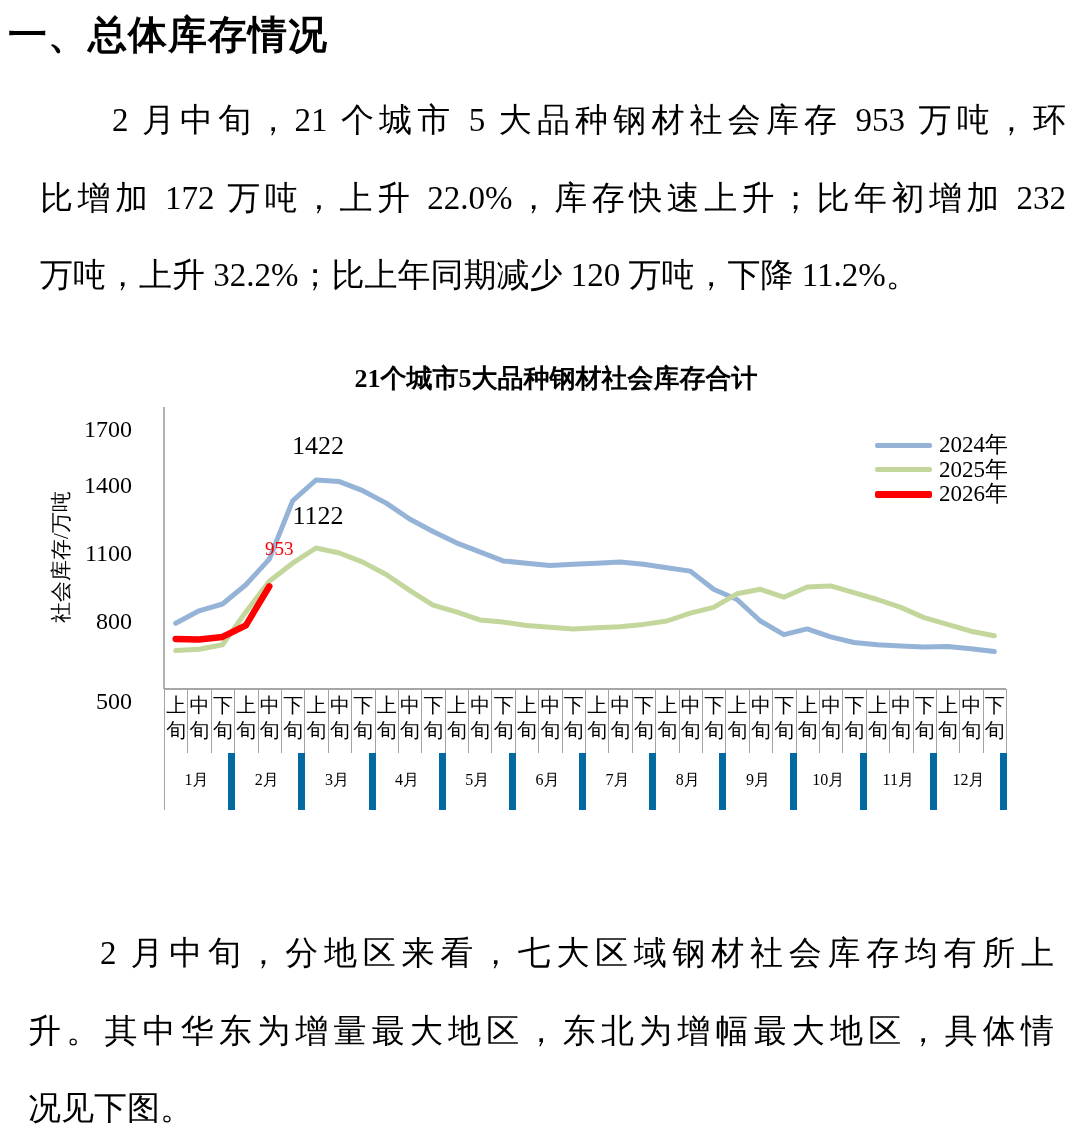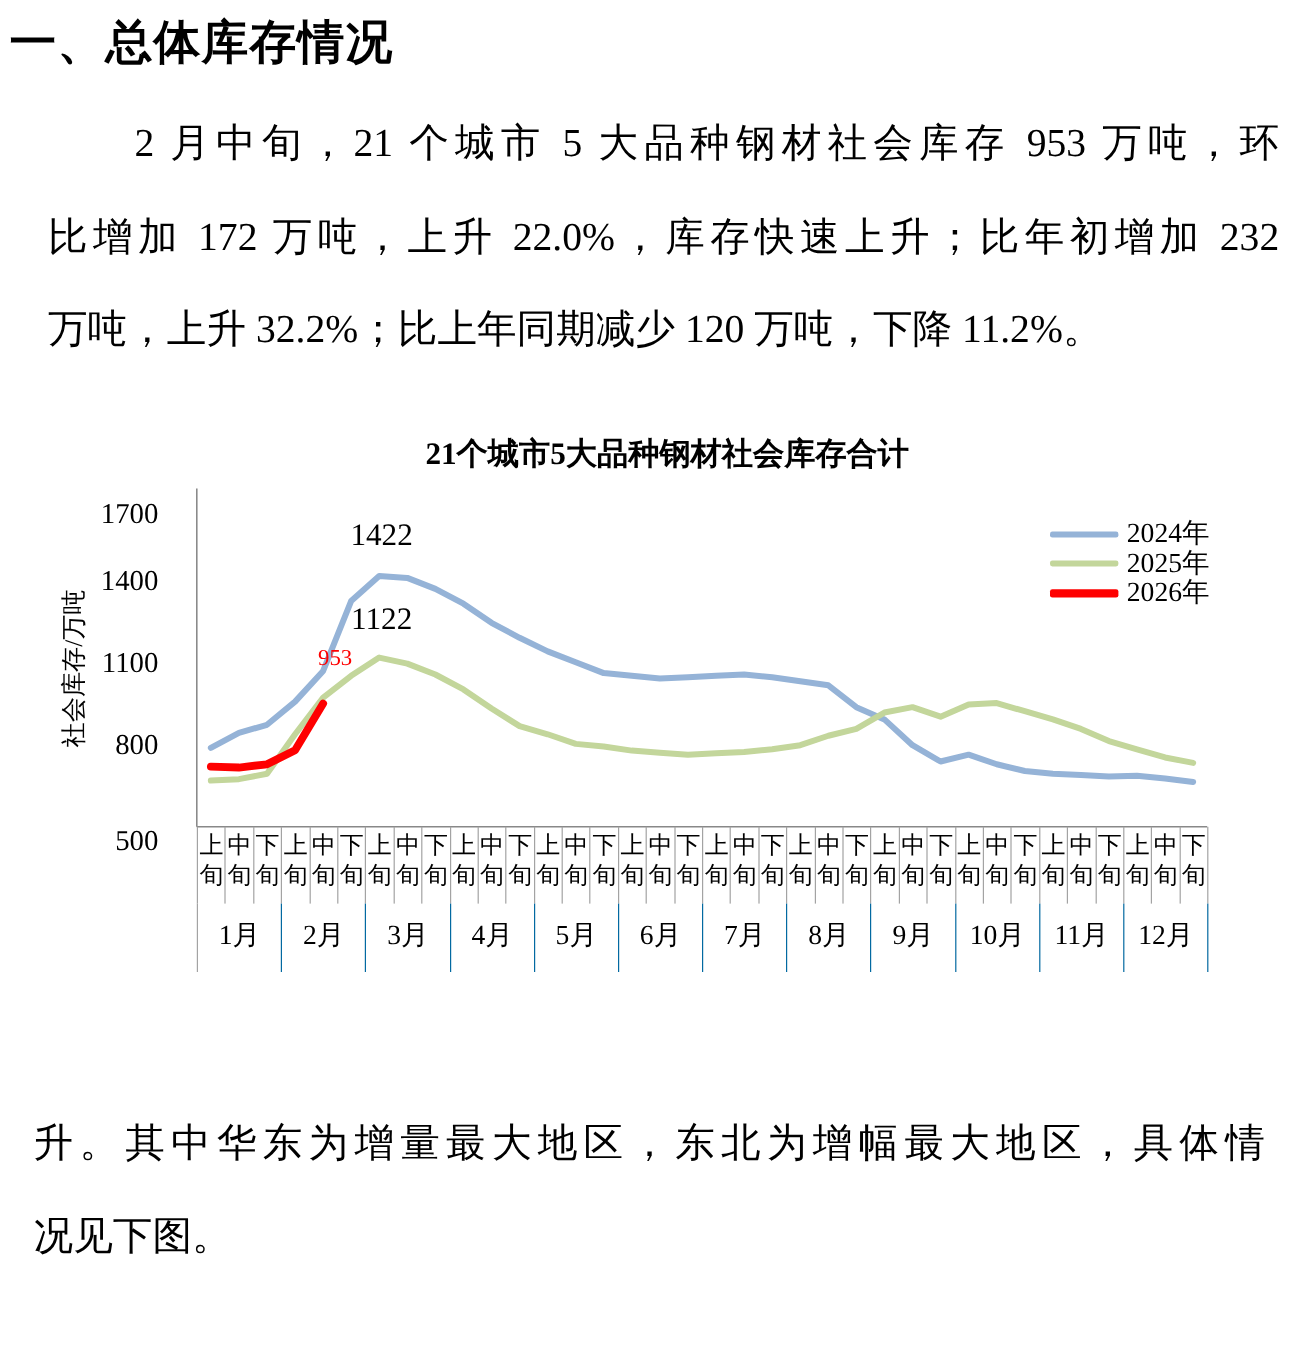--- a/index.html
+++ b/index.html
@@ -37,22 +37,22 @@
   .legend-swatch{width:57px;margin-right:7px;border-radius:2px;flex:0 0 auto;}
   .legend-label{font-size:23px;line-height:24.6px;white-space:nowrap;}
 
   .period-row{position:absolute;left:164px;top:689px;width:843px;height:64px;display:flex;}
   .period-cell{flex:1 1 0;border-right:1px solid #a3a3a3;box-sizing:border-box;
                font-size:20px;line-height:25px;padding-top:4px;text-align:center;
                white-space:pre-line;overflow:hidden;}
   .period-cell:first-child{border-left:1px solid #a3a3a3;}
 
   .month-row{position:absolute;left:164px;top:753px;width:843px;height:57px;display:flex;}
-  .month-cell{flex:1 1 0;border-right:1px solid #0369a1;box-sizing:border-box;
-              font-size:23px;line-height:54px;text-align:center;white-space:nowrap;}
+  .month-cell{flex:1 1 0;border-right:7px solid #0369a1;box-sizing:border-box;
+              font-size:16px;line-height:54px;text-align:center;white-space:nowrap;}
   .month-cell:first-child{border-left:1px solid #a3a3a3;}
 </style>
 </head>
 <body>
 
 <div class="page">
 
   <div class="heading">一、总体库存情况</div>
 
   <div class="para" style="top:82px;margin-left:12px;">
@@ -185,17 +185,18 @@
         <div class="month-cell">7月</div>
         <div class="month-cell">8月</div>
         <div class="month-cell">9月</div>
         <div class="month-cell">10月</div>
         <div class="month-cell">11月</div>
         <div class="month-cell">12月</div>
       </div>
   </div>
 
   <div class="para" style="top:915px;">
+      <div class="tline indent">2 月中旬，分地区来看，七大区域钢材社会库存均有所上</div>
       <div class="tline">升。其中华东为增量最大地区，东北为增幅最大地区，具体情</div>
       <div class="tline last">况见下图。</div>
     </div>
 
 </div>
 
 </body></html>

